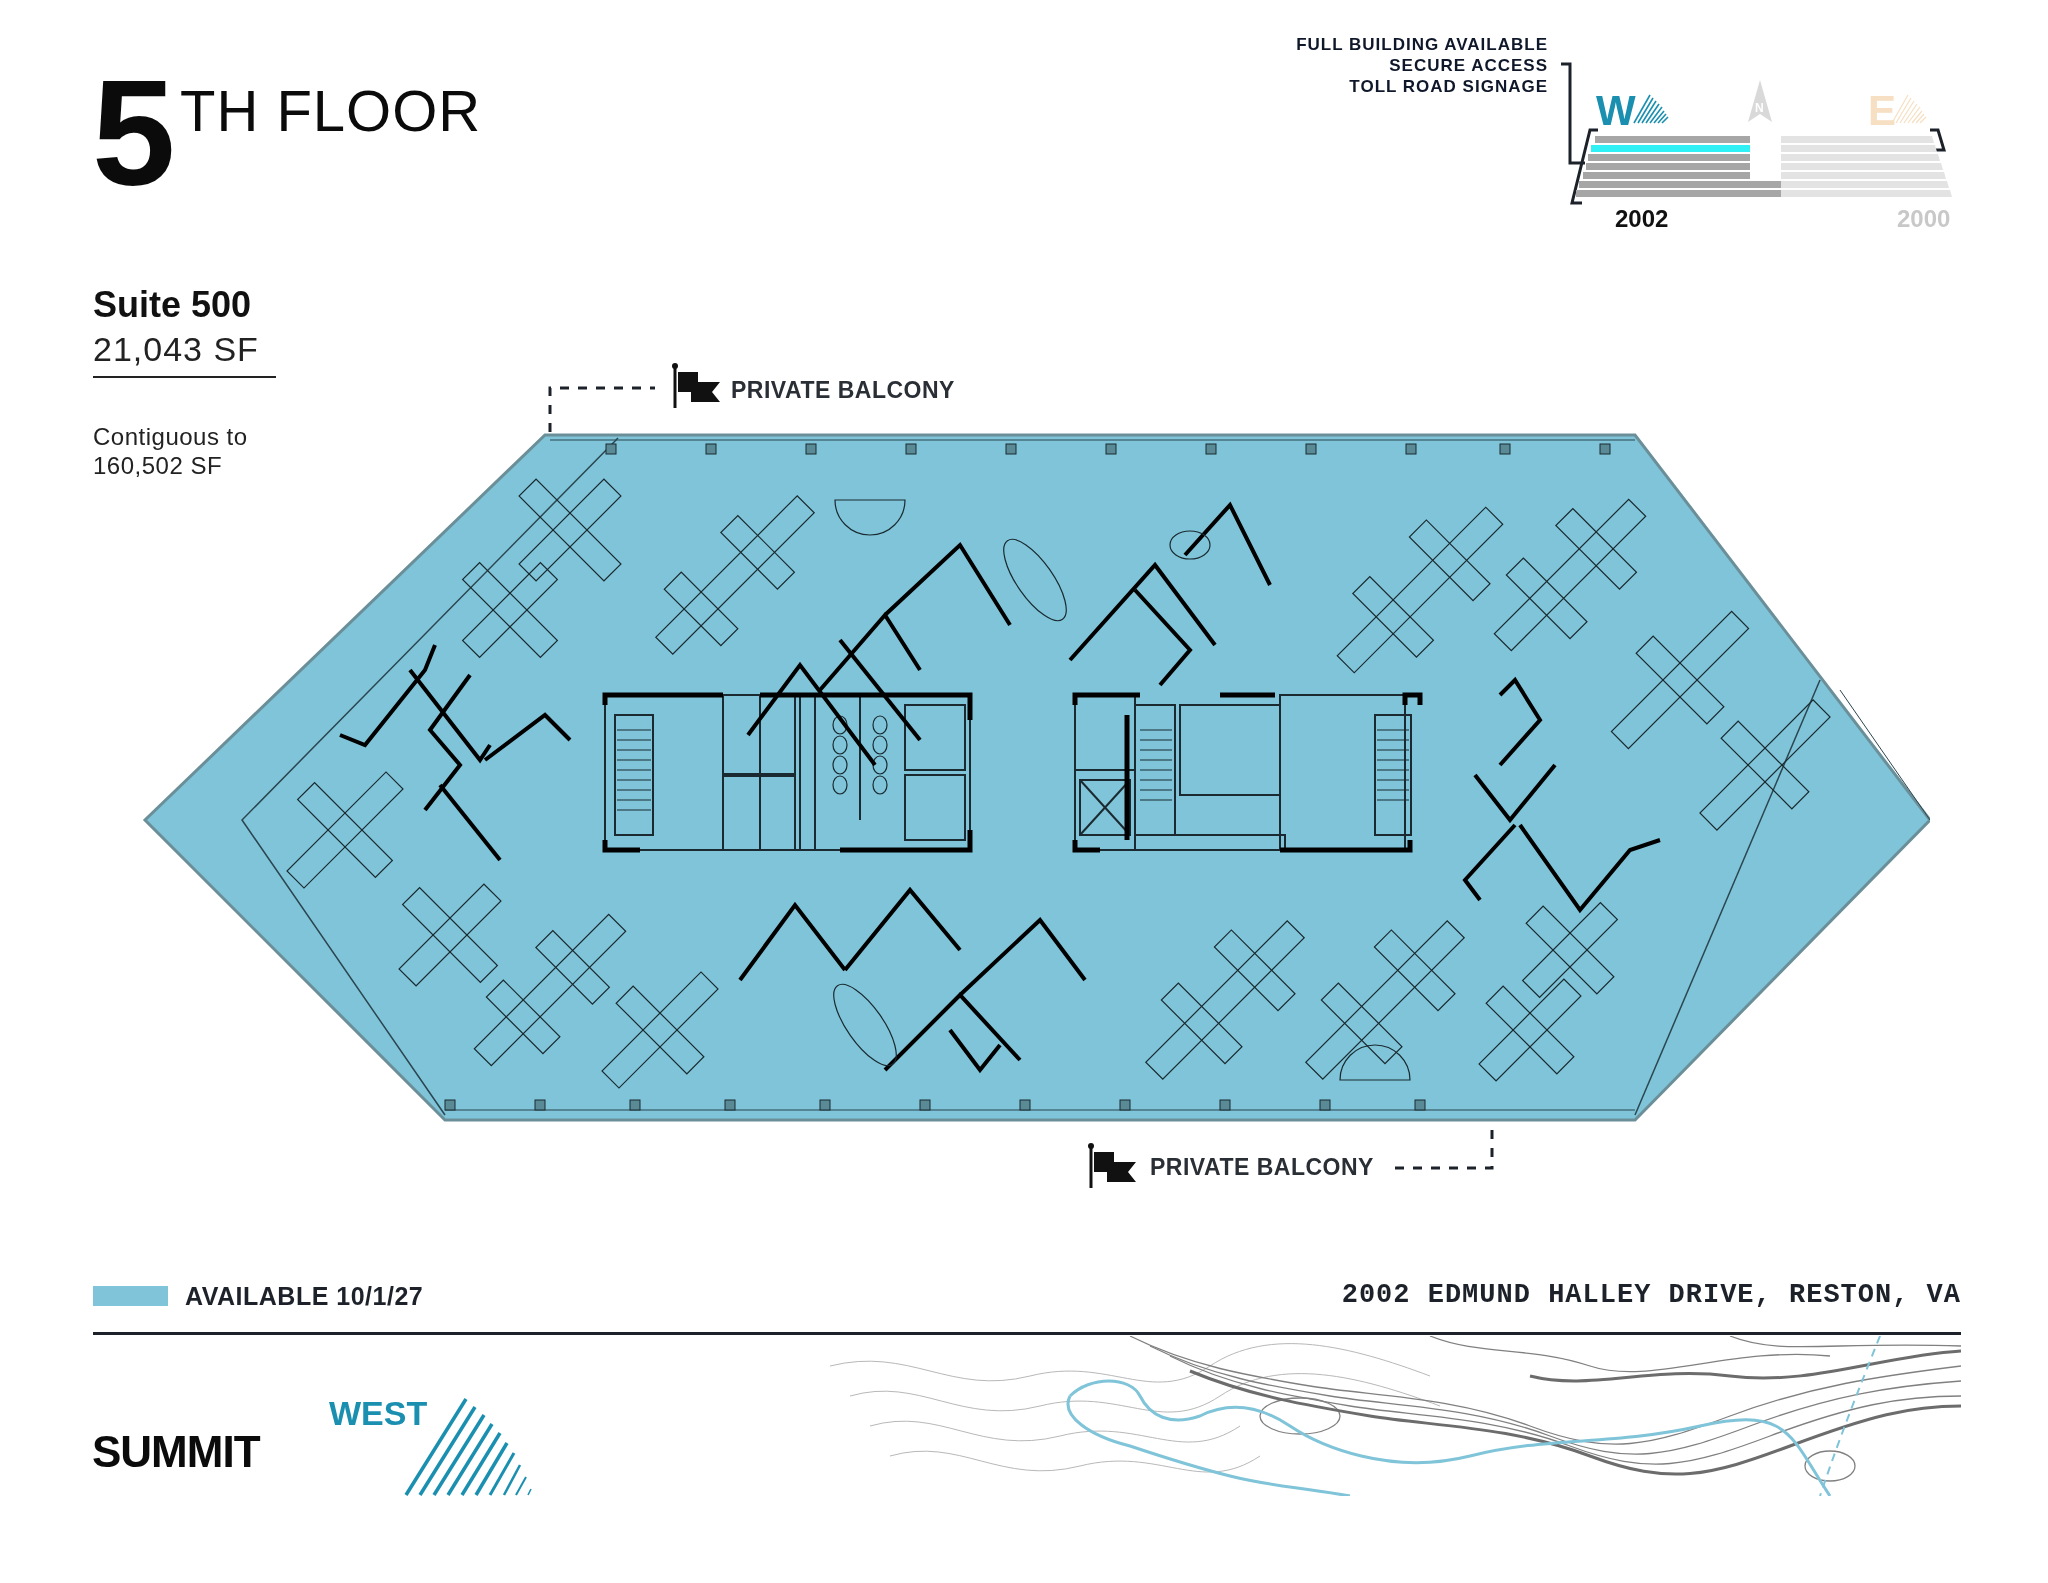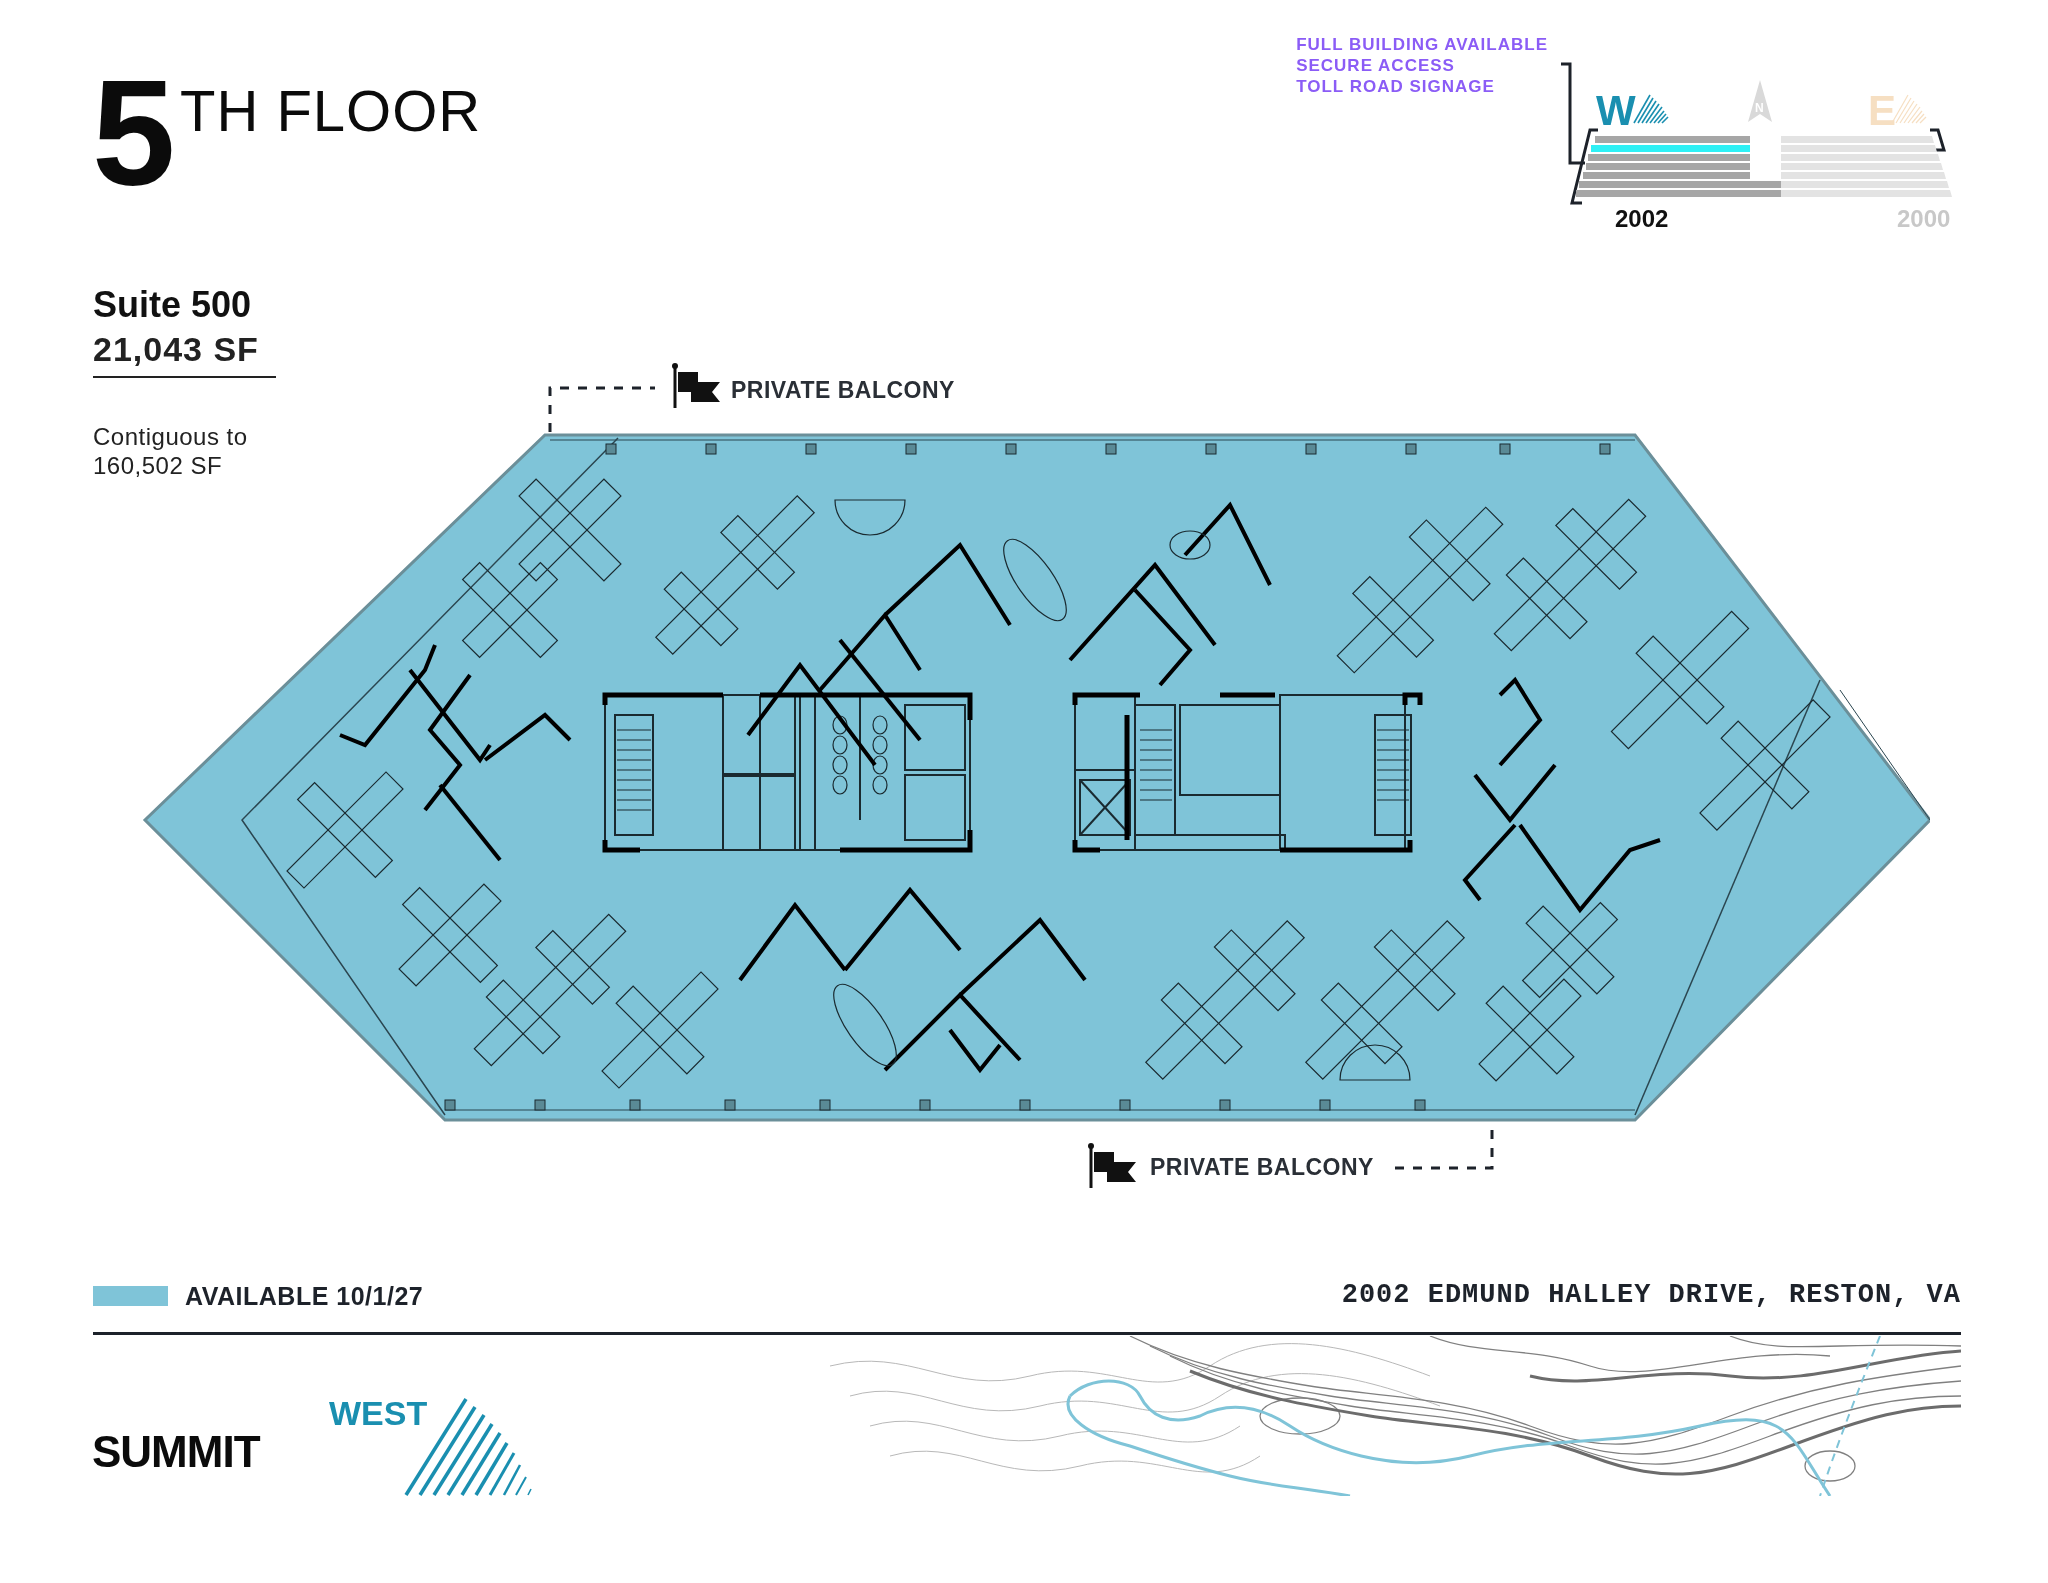--- a/index.html
+++ b/index.html
@@ -2,24 +2,24 @@
 <html><head>
 <meta charset="utf-8">
 <style>
   html, body { margin:0; padding:0; background:#ffffff; }
   body { width:2048px; height:1583px; position:relative; overflow:hidden;
          font-family:"Liberation Sans", sans-serif; color:#111; }
   .abs { position:absolute; }
   .floor-num { left:92px; top:58px; font-size:150px; font-weight:bold; line-height:1; letter-spacing:-4px; color:#0b0b0b; }
   .floor-sup { left:180px; top:82px; font-size:58px; font-weight:normal; line-height:1; color:#0b0b0b; letter-spacing:1px; }
   .suite-name { left:93px; top:284px; font-size:36px; font-weight:bold; color:#111; }
-  .suite-sf { left:93px; top:330px; font-size:34px; color:#222; letter-spacing:1px;font-weight:bold; }
+  .suite-sf { left:93px; top:330px; font-size:34px; color:#222; letter-spacing:1px; }
   .suite-rule { left:93px; top:376px; width:183px; height:2px; background:#222; }
   .suite-contig { left:93px; top:390px; font-size:24px; color:#222; line-height:29px; letter-spacing:0.5px;margin-top:32px; }
-  .features { right:500px; top:34px; font-size:17px; font-weight:bold; color:#8b5cf6; line-height:21px; letter-spacing:1px; }
+  .features { right:500px; top:34px; text-align:right; font-size:17px; font-weight:bold; color:#0f172a; line-height:21px; letter-spacing:1px; }
   .bldg-label-w { left:1583px; top:205px; font-size:24px; font-weight:bold; color:#111;margin-left:32px; }
   .bldg-label-e { left:1897px; top:205px; font-size:24px; font-weight:bold; color:#c8c8c8; }
   .balcony { font-size:23px; font-weight:bold; color:#2a2f36; letter-spacing:0.5px; }
   .legend-swatch { left:93px; top:1286px; width:75px; height:20px; background:#7fc4d8; }
   .legend-label { left:185px; top:1282px; font-size:25px; font-weight:bold; color:#1d222a; letter-spacing:0.5px; }
   .address { right:87px; top:1280px; font-size:27px; font-weight:bold; color:#1d222a; letter-spacing:1px;font-family:Liberation Mono, monospace; }
   .footer-rule { left:93px; top:1332px; width:1868px; height:3px; background:#1d222a; }
   .logo-summit { left:92px; top:1430px; font-size:44px; font-weight:bold; color:#0b0b0b; letter-spacing:-1px; line-height:1; }
   .logo-west { left:329px; top:1396px; font-size:34px; font-weight:bold; color:#1a8fb0; line-height:1; }
   svg { position:absolute; }

